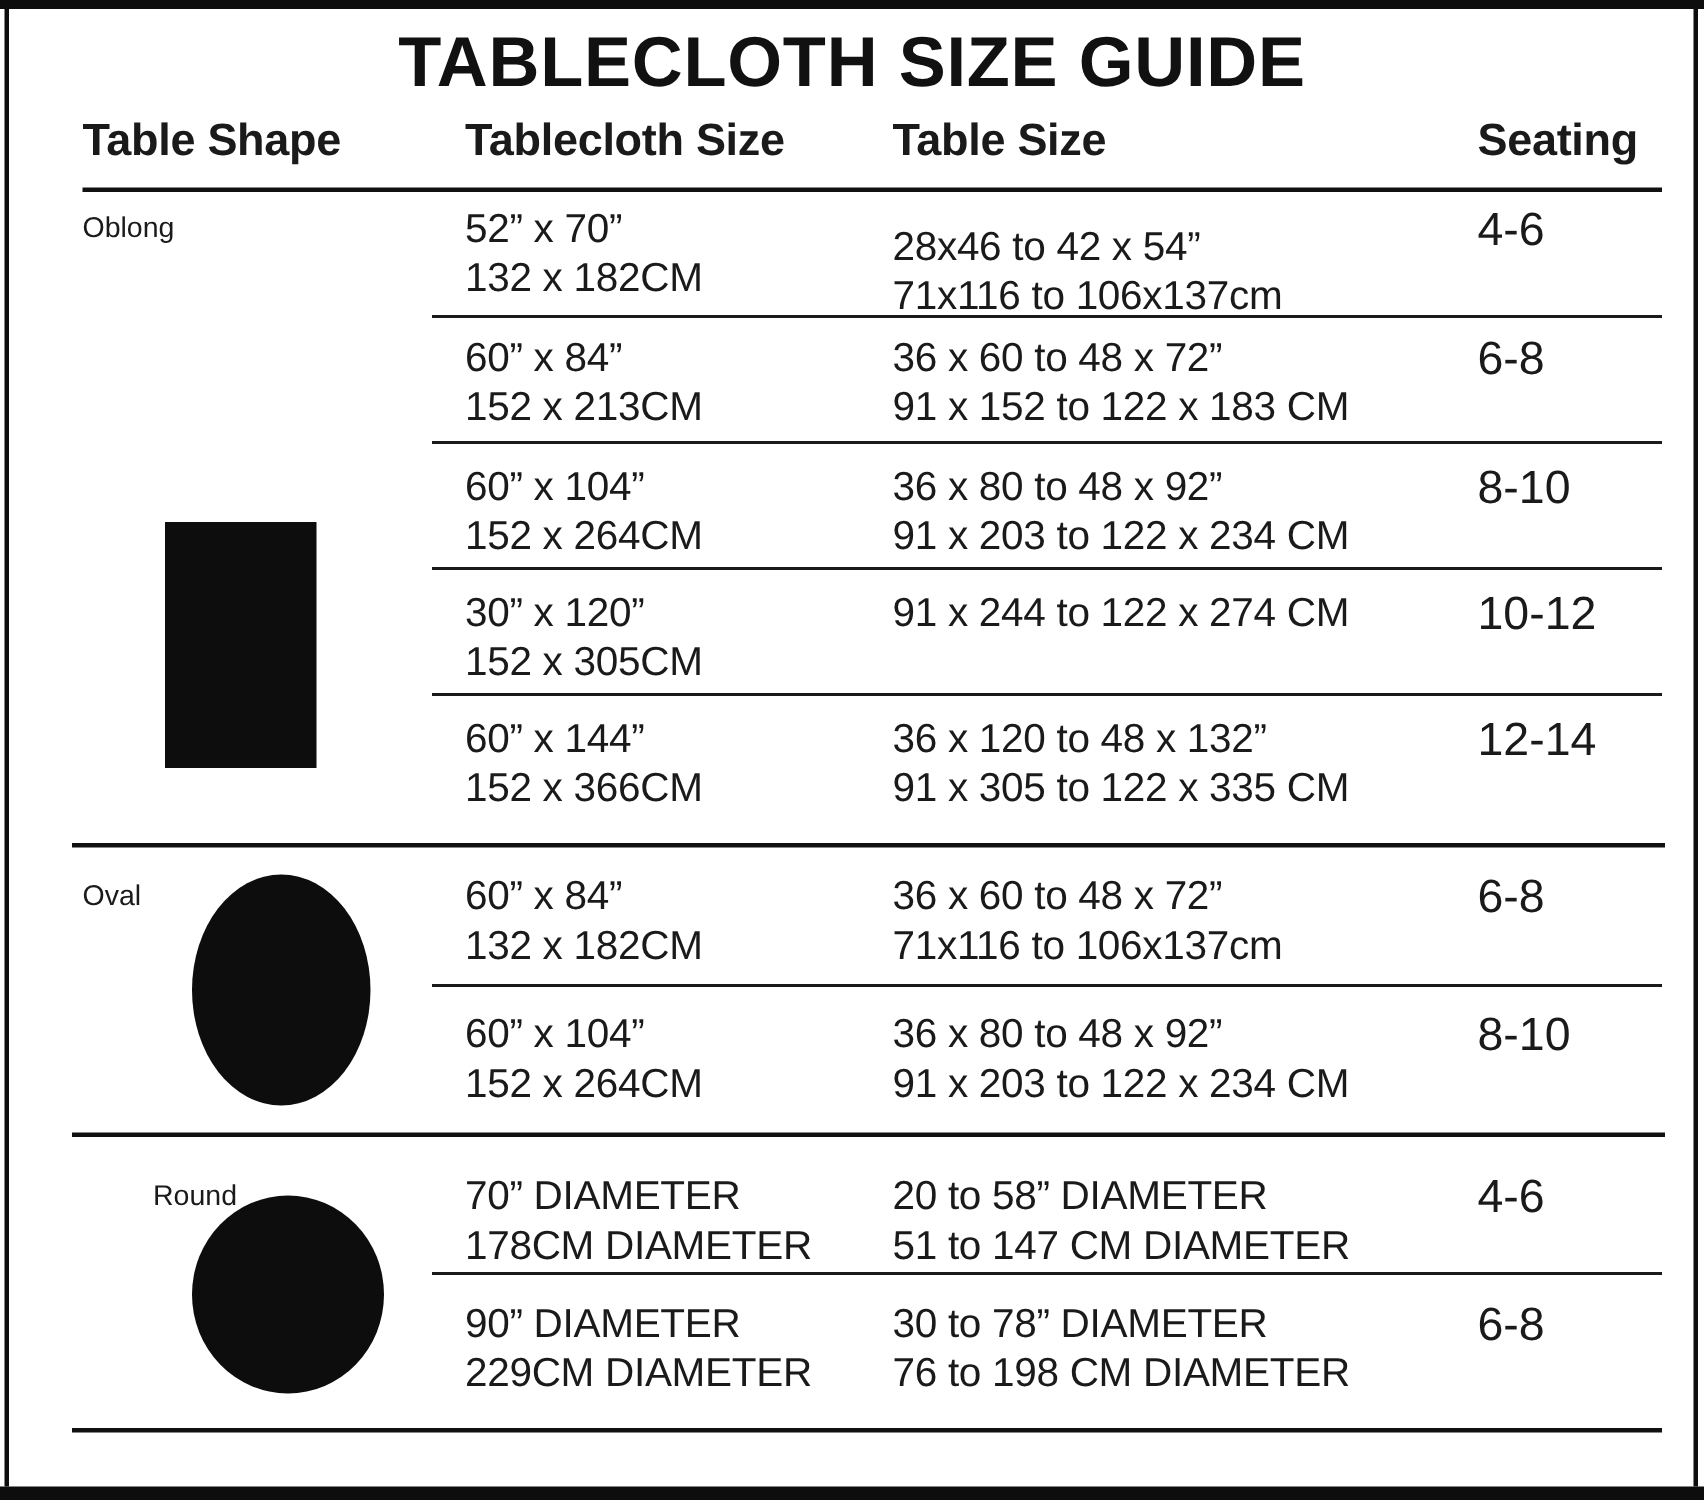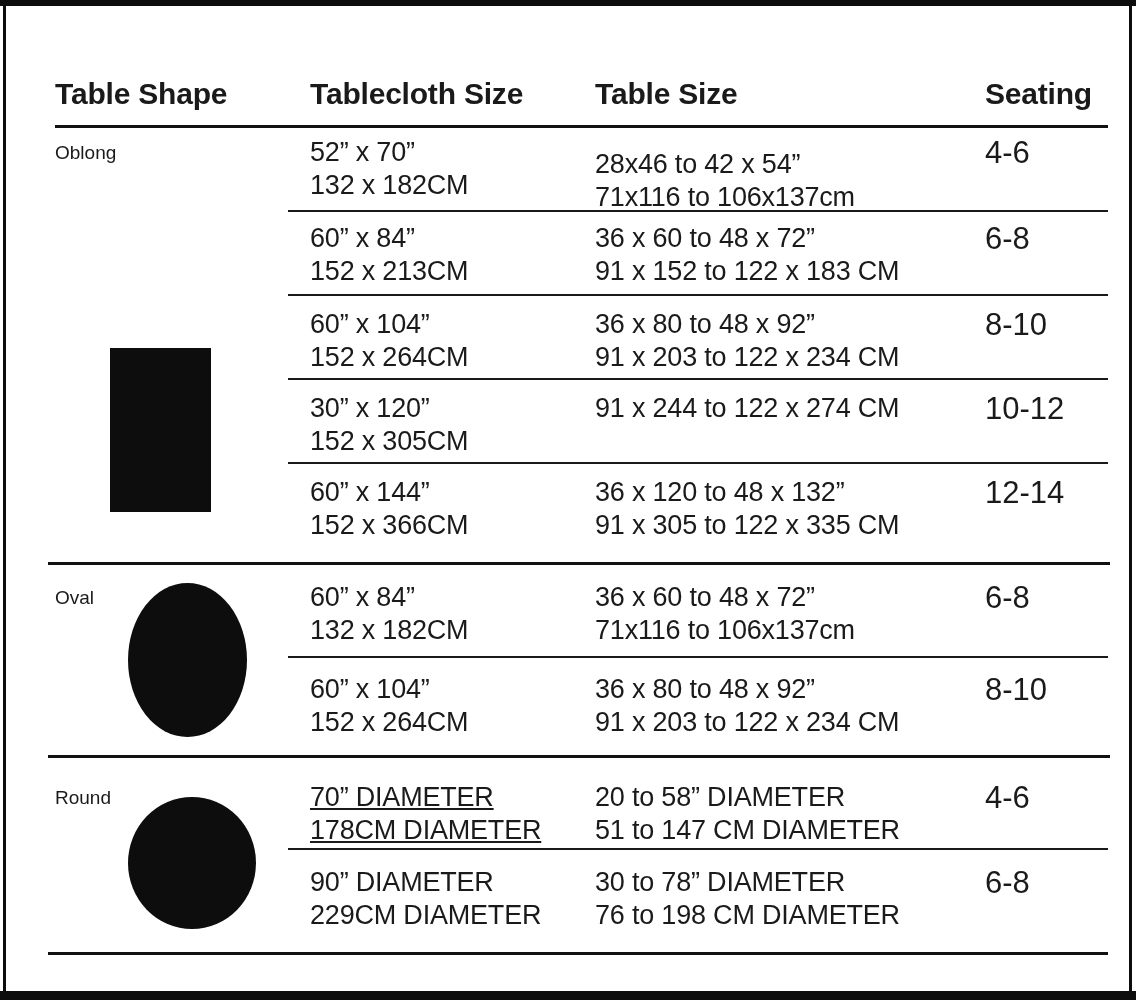--- a/index.html
+++ b/index.html
@@ -34,20 +34,21 @@
 </style>
 </head>
 <body>
 
 <div class="page">
   <div class="bar-top"></div>
   <div class="line-left"></div>
   <div class="line-right"></div>
   <div class="bar-bottom"></div>
 
+  <div class="title">TABLECLOTH SIZE GUIDE</div>
 
   <div class="colhead ch-shape">Table Shape</div>
   <div class="colhead ch-table">Table Size</div>
   <div class="colhead ch-cloth">Tablecloth Size</div>
   <div class="colhead ch-seat">Seating</div>
 
   <div class="rule-header"></div>
   <div class="rule-section" style="top:562px"></div>
   <div class="rule-section" style="top:755px"></div>
   <div class="rule-bottom"></div>
@@ -136,24 +137,24 @@
       <div class="line">60” x 104”</div>
       <div class="line">152 x 264CM</div>
     </div>
     <div class="cell tsize" style="top: 673px;">
       <div class="line">36 x 80 to 48 x 92”</div>
       <div class="line">91 x 203 to 122 x 234 CM</div>
     </div>
     <div class="cell seating" style="top: 673px;">8-10</div>
   </div>
 <div class="subrule" style="top: 656px;"></div>
-      <div class="shape-label" style="top: 781px;">Round</div>
+      <div class="shape-label" style="top: 781px; margin-left: 47px;">Round</div>
       <div class="shape circle" style="left: 128px; top: 797px; width: 128px; height: 132px;"></div>
   <div>
-    <div class="cell cloth" style="top: 781px; text-decoration: underline;">
+    <div class="cell cloth" style="top: 781px;">
       <div class="line">70” DIAMETER</div>
       <div class="line">178CM DIAMETER</div>
     </div>
     <div class="cell tsize" style="top: 781px;">
       <div class="line">20 to 58” DIAMETER</div>
       <div class="line">51 to 147 CM DIAMETER</div>
     </div>
     <div class="cell seating" style="top: 781px;">4-6</div>
   </div>
 

